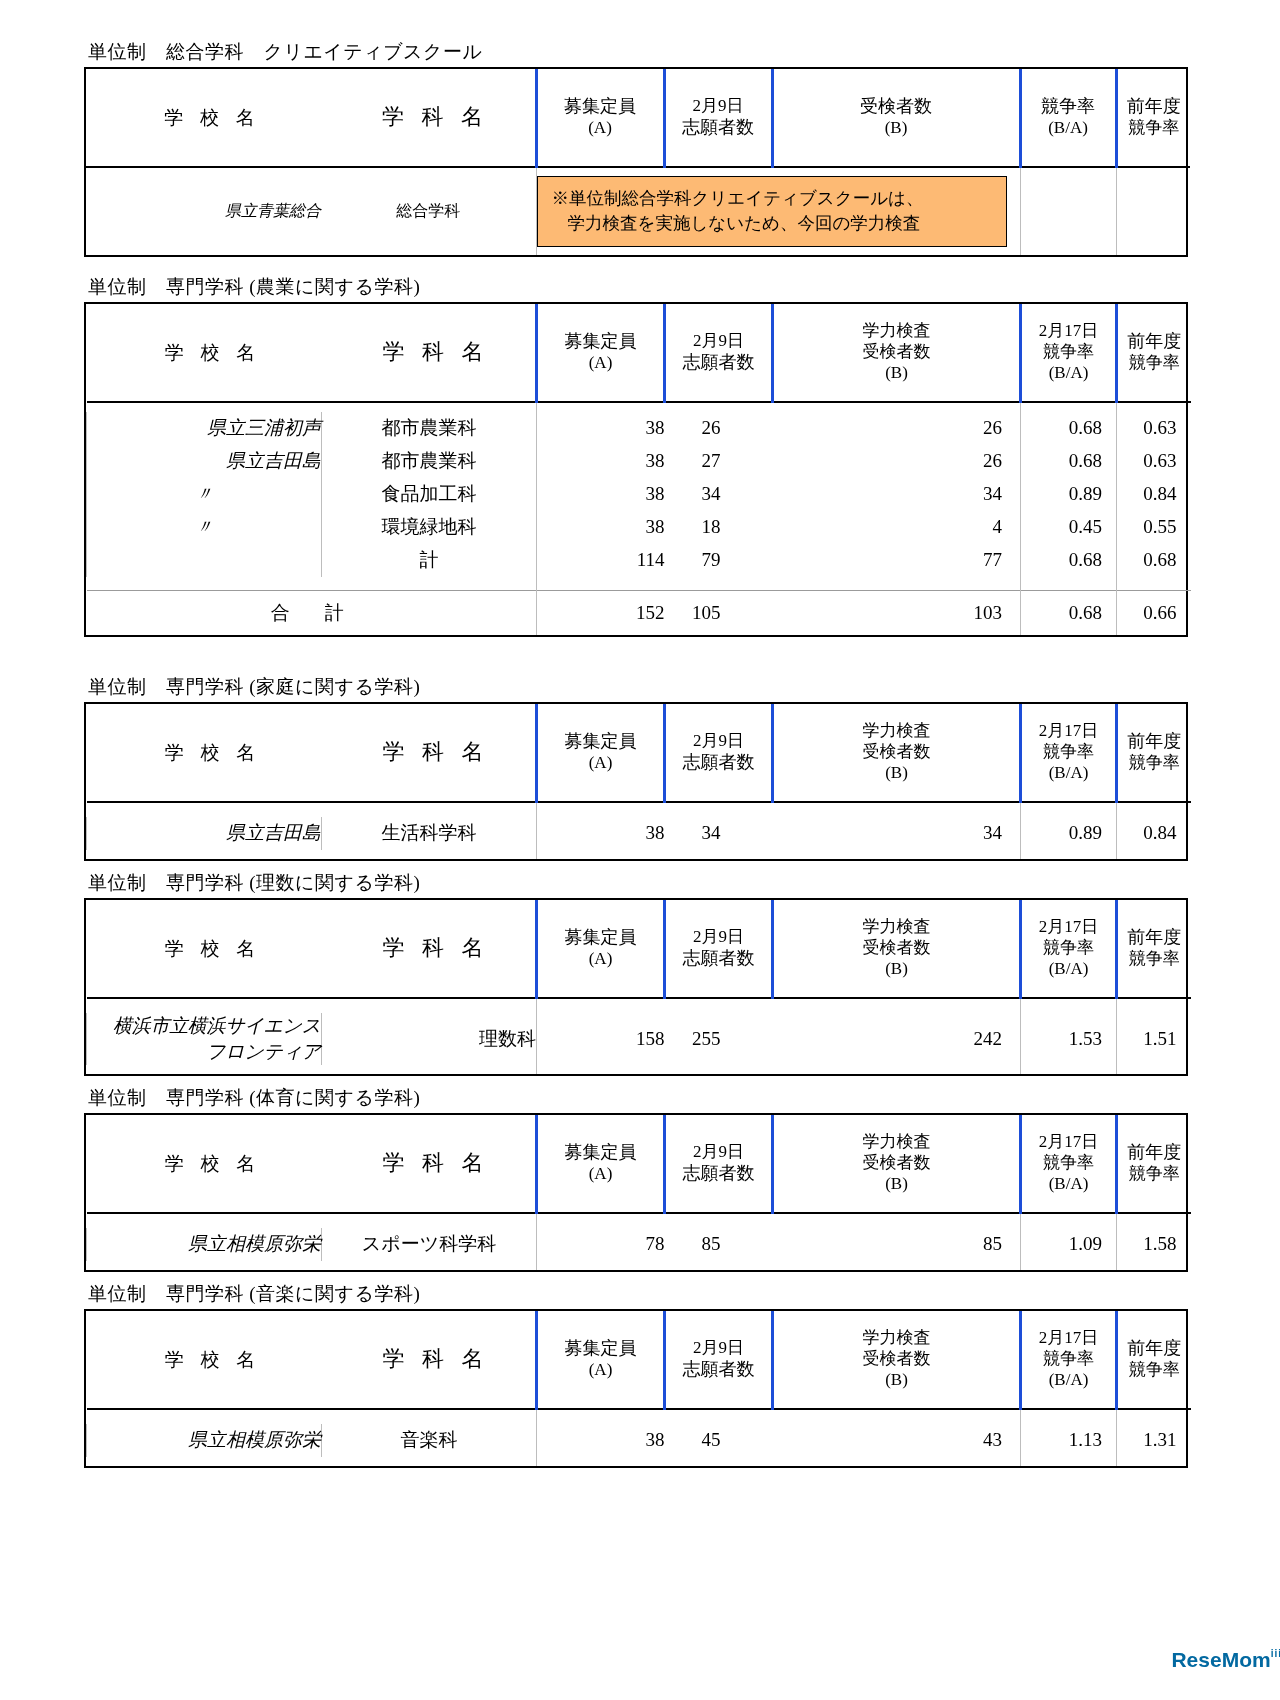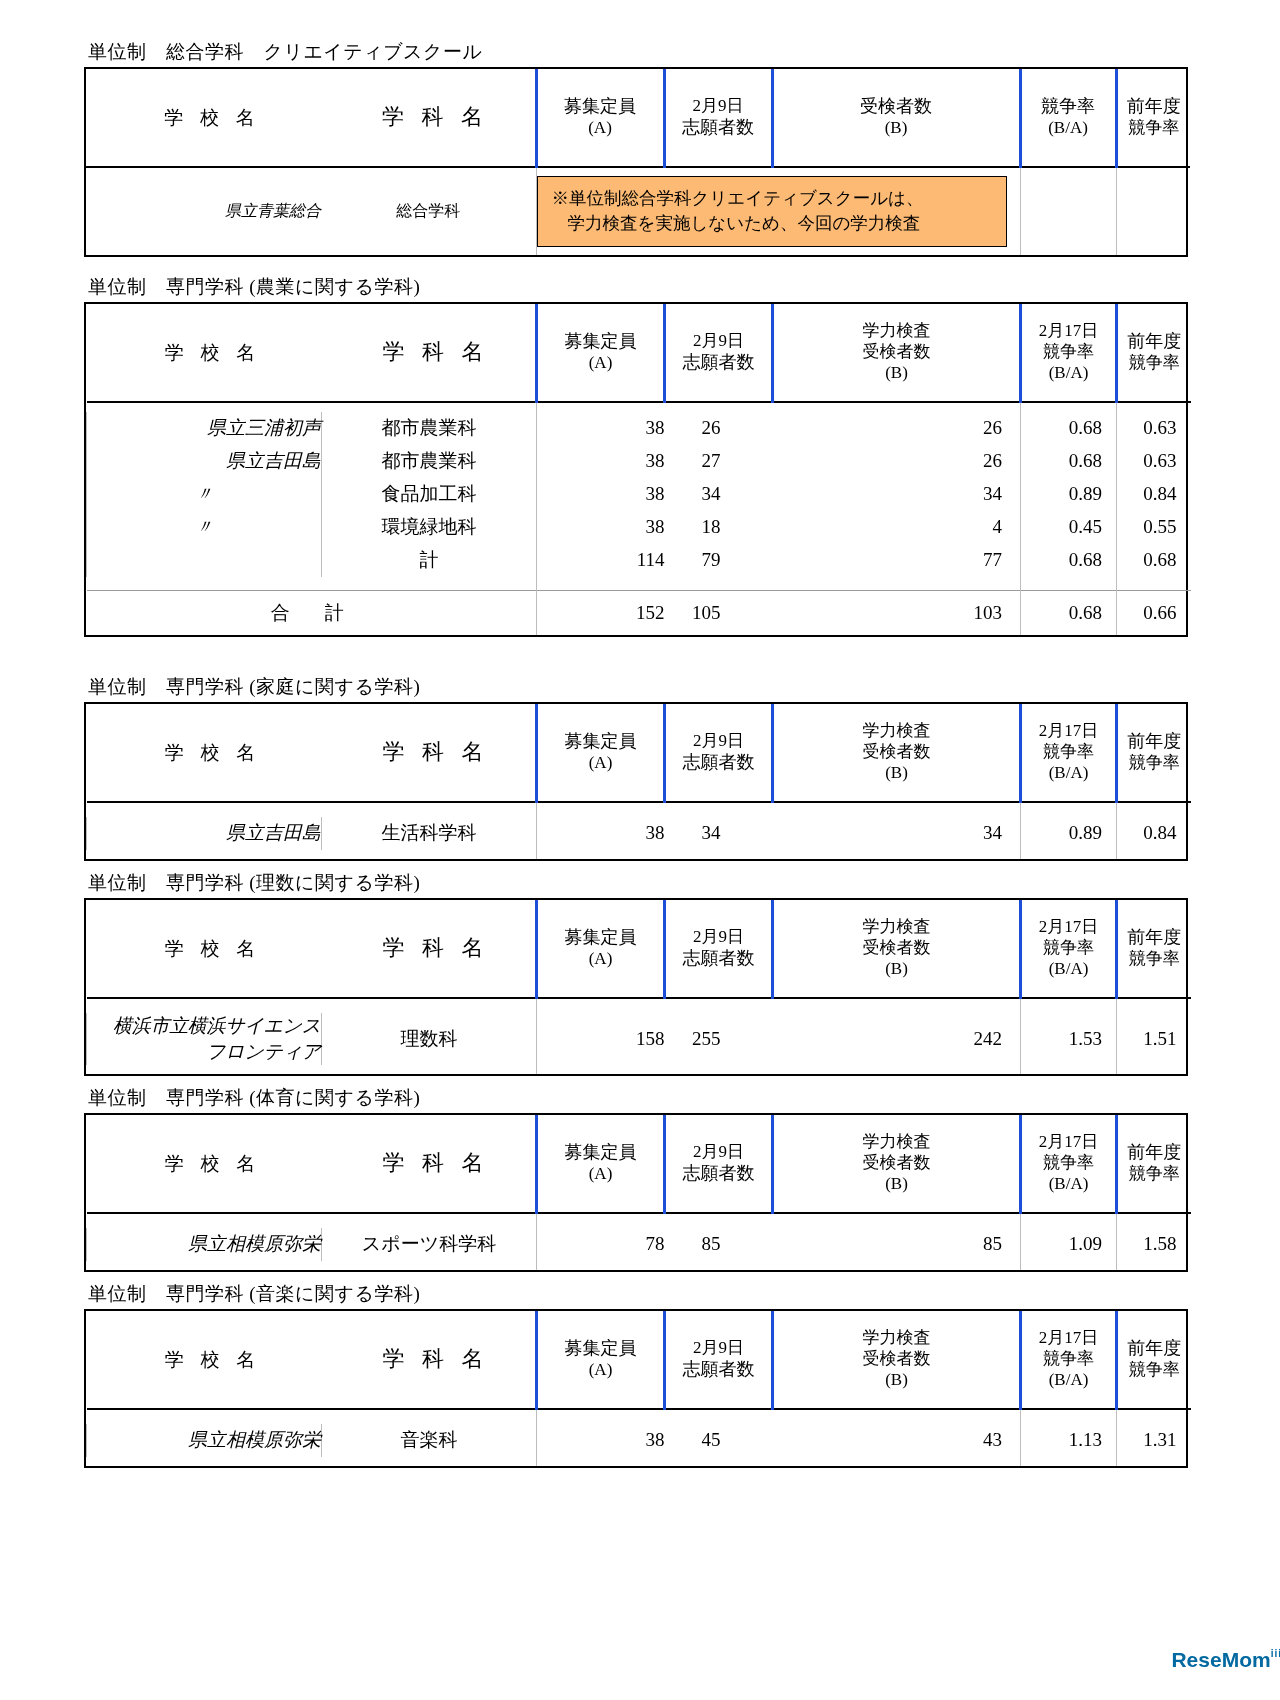--- a/index.html
+++ b/index.html
@@ -472,21 +472,21 @@
             <td class="nb"></td>
             <td class="nb"></td>
             <td class="num quota"></td>
             <td class="num appl"></td>
             <td class="num exam"></td>
             <td class="num ratio"></td>
             <td class="num prev"></td>
           </tr>
       <tr class="row">
         <td class="school school-small" style="padding-left:16px;">横浜市立横浜サイエンスフロンティア</td>
-        <td class="dept" style="text-align:center;padding-left:0;">理数科</td>
+        <td class="dept" style="text-align:right;padding-left:0;">理数科</td>
         <td class="num quota">158</td>
         <td class="num appl">255</td>
         <td class="num exam">242</td>
         <td class="num ratio">1.53</td>
         <td class="num prev">1.51</td>
       </tr>
       <tr class="pad-sm">
             <td class="nb"></td>
             <td class="nb"></td>
             <td class="num quota"></td>

